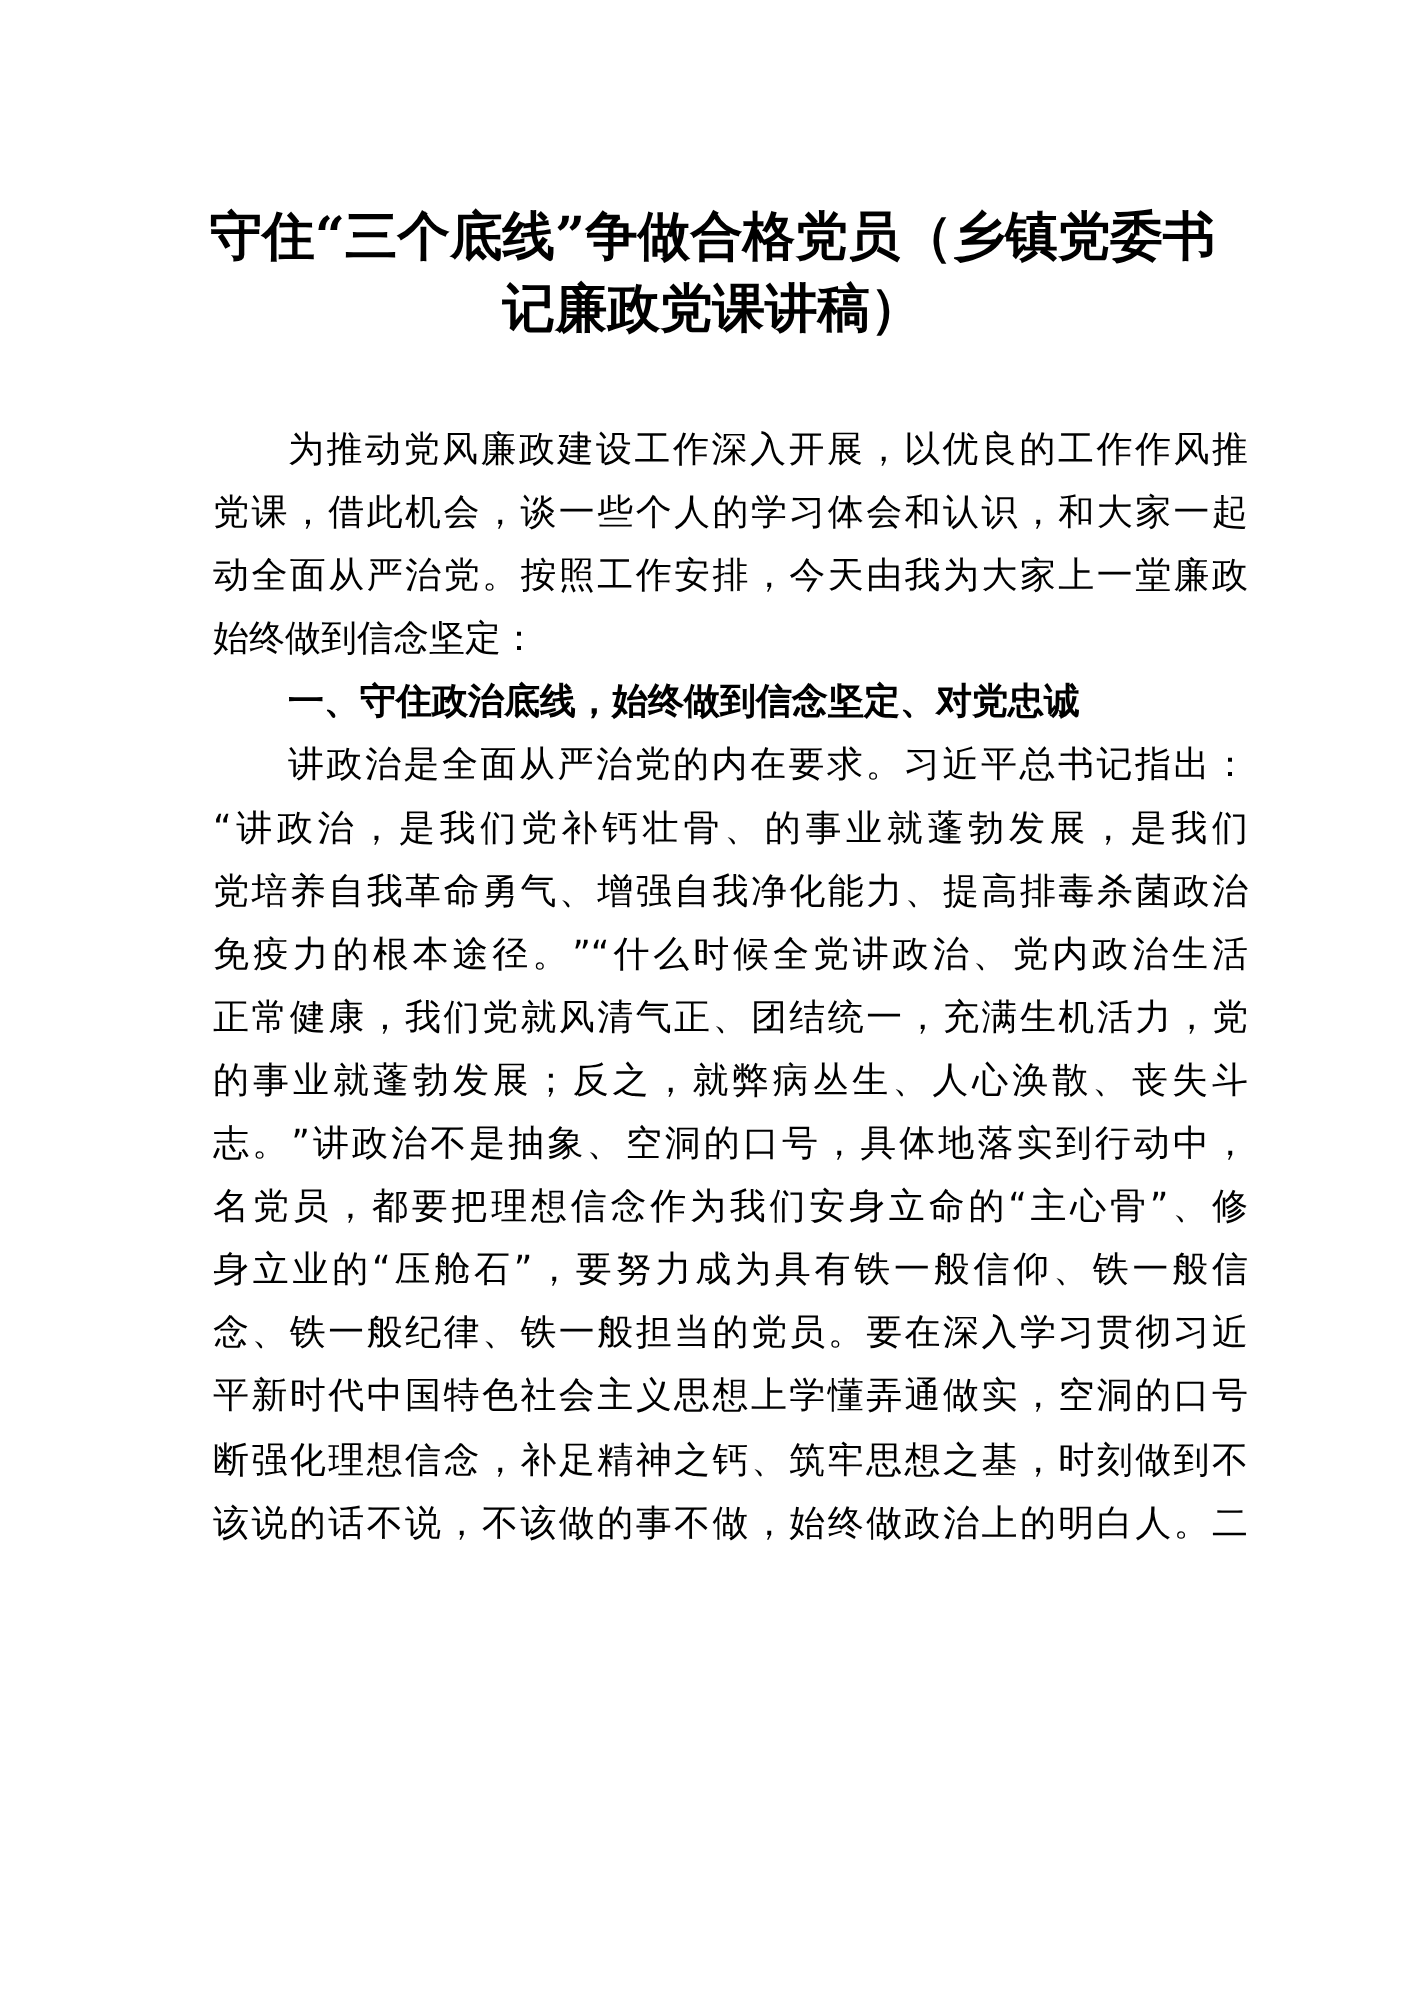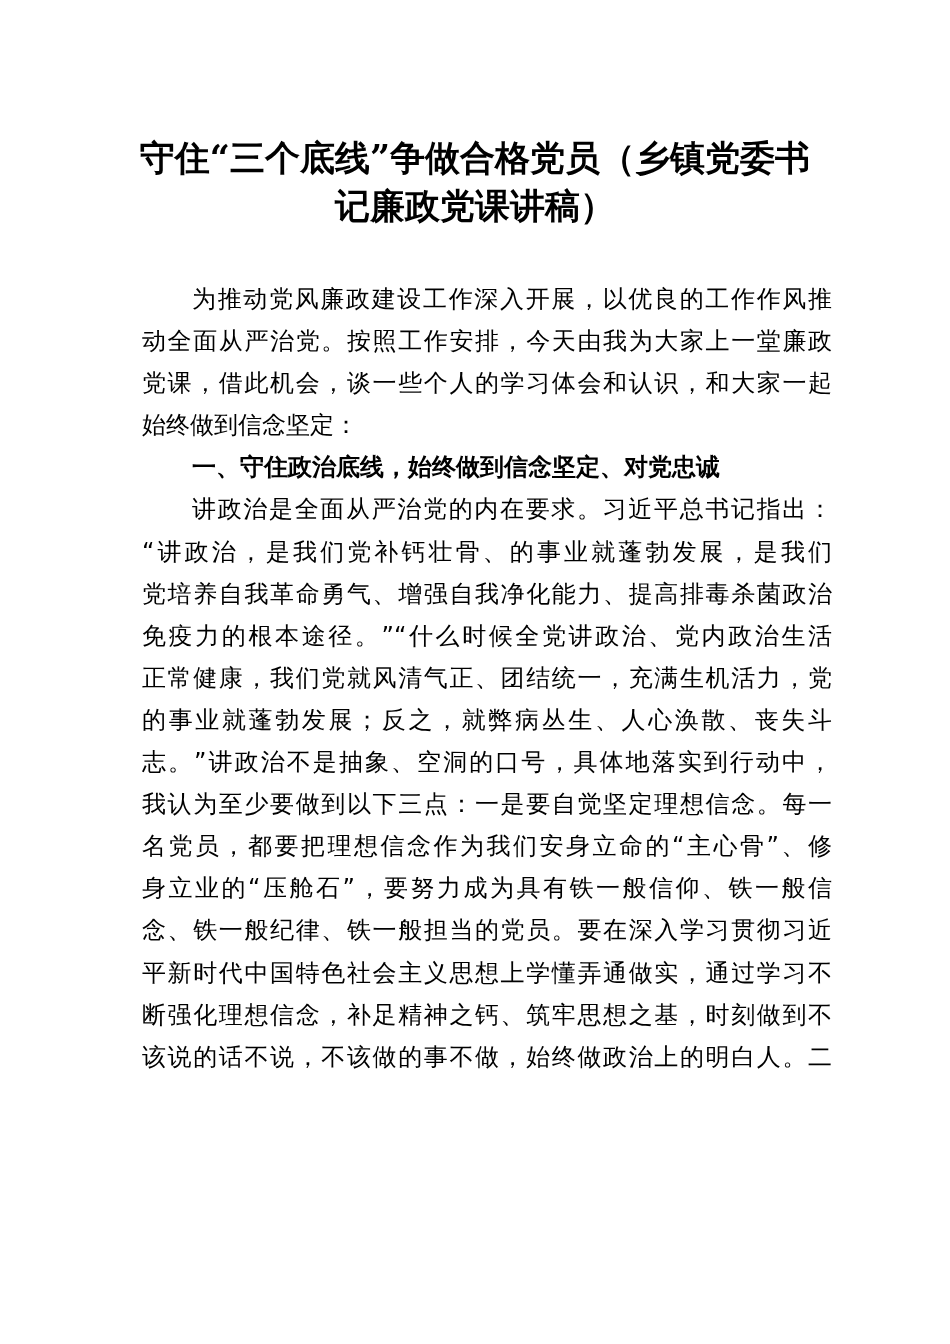--- a/index.html
+++ b/index.html
@@ -72,38 +72,37 @@
 <div class="page">
 
   <div class="title">
     <span class="tline">守住“三个底线”争做合格党员（乡镇党委书</span>
     <span class="tline">记廉政党课讲稿）</span>
   </div>
 
   <div class="body">
     <div>
       <span class="line indent">为推动党风廉政建设工作深入开展，以优良的工作作风推</span>
+      <span class="line">党课，借此机会，谈一些个人的学习体会和认识，和大家一起</span>
       <span class="line">动全面从严治党。按照工作安排，今天由我为大家上一堂廉政</span>
-      <span class="line">党课，借此机会，谈一些个人的学习体会和认识，和大家一起</span>
       <span class="line last">始终做到信念坚定：</span>
     </div>
 
     <span class="line indent heading">一、守住政治底线，始终做到信念坚定、对党忠诚</span>
 
     <div>
       <span class="line indent">讲政治是全面从严治党的内在要求。习近平总书记指出：</span>
       <span class="line">“讲政治，是我们党补钙壮骨、的事业就蓬勃发展，是我们</span>
       <span class="line">党培养自我革命勇气、增强自我净化能力、提高排毒杀菌政治</span>
       <span class="line">免疫力的根本途径。”“什么时候全党讲政治、党内政治生活</span>
       <span class="line">正常健康，我们党就风清气正、团结统一，充满生机活力，党</span>
       <span class="line">的事业就蓬勃发展；反之，就弊病丛生、人心涣散、丧失斗</span>
       <span class="line">志。”讲政治不是抽象、空洞的口号，具体地落实到行动中，</span>
-      <span class="line">我认为至少要做到以下三点：一是要自觉坚定理想信念。每一</span>
       <span class="line">名党员，都要把理想信念作为我们安身立命的“主心骨”、修</span>
       <span class="line">身立业的“压舱石”，要努力成为具有铁一般信仰、铁一般信</span>
       <span class="line">念、铁一般纪律、铁一般担当的党员。要在深入学习贯彻习近</span>
-      <span class="line">平新时代中国特色社会主义思想上学懂弄通做实，通过学习不</span>
+      <span class="line">平新时代中国特色社会主义思想上学懂弄通做实，空洞的口号</span>
       <span class="line">断强化理想信念，补足精神之钙、筑牢思想之基，时刻做到不</span>
       <span class="line">该说的话不说，不该做的事不做，始终做政治上的明白人。二</span>
     </div>
   </div>
 
 </div>
 
 </body></html>

